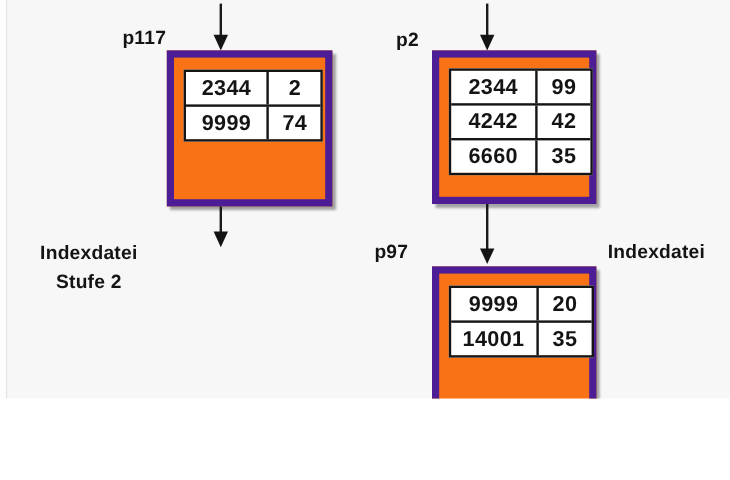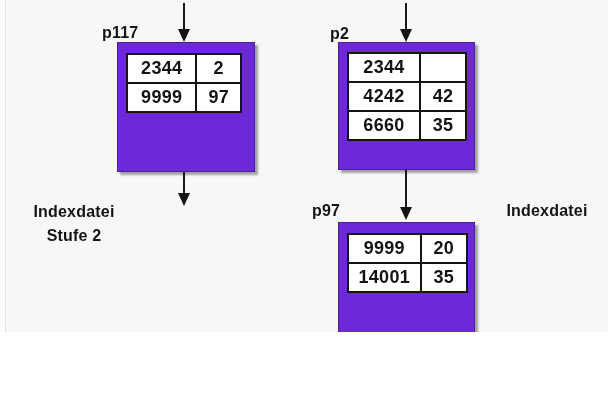--- a/index.html
+++ b/index.html
@@ -15,23 +15,24 @@
   .page-strip {
     position: absolute;
     left: 0; top: 0;
     width: 5px; height: 400px;
     background: #fdfdfd;
     border-right: 1px solid #e3e3e3;
   }
   .node-box {
     position: absolute;
     box-sizing: border-box;
-    background: #6d28d9;
-    border: 1px solid #4c1d95;
+    background: #f97316;
+    border: 6px solid #4c1d95;
     box-shadow: 3px 3px 2px rgba(0,0,0,0.35);
+    margin-left: 22px;
   }
   .node-label {
     position: absolute;
     font-size: 16px;
     font-weight: bold;
     letter-spacing: 0.2px;
     white-space: nowrap;
   }
   .idx-table {
     position: absolute;
@@ -95,21 +96,21 @@
   <div class="node-label" style="left:102px; top:24px;">p117</div>
 
   <div class="node-box" style="left:117px; top:42px; width:138px; height:130px;">
     <div class="idx-table" style="left:8px; top:10px; width:116px;">
       <div class="idx-row">
         <div class="idx-cell key">2344</div>
         <div class="idx-cell ptr">2</div>
       </div>
       <div class="idx-row">
         <div class="idx-cell key">9999</div>
-        <div class="idx-cell ptr">97</div>
+        <div class="idx-cell ptr">74</div>
       </div>
     </div>
   </div>
 
   <div class="arrow" style="left:178px; top:172px; height:35px;">
     <div class="shaft" style="height:22px;"></div>
     <div class="head" style="top:21px;"></div>
   </div>
 
   <div class="caption" style="left:16px; top:200px;">
@@ -121,20 +122,21 @@
     <div class="shaft" style="height:27px;"></div>
     <div class="head" style="top:26px;"></div>
   </div>
 
   <div class="node-label" style="left:330px; top:25px;">p2</div>
 
   <div class="node-box" style="left:338px; top:42px; width:137px; height:128px;">
     <div class="idx-table" style="left:8px; top:9px; width:120px;">
       <div class="idx-row">
         <div class="idx-cell key">2344</div>
+        <div class="idx-cell ptr">99</div>
       </div>
       <div class="idx-row">
         <div class="idx-cell key">4242</div>
         <div class="idx-cell ptr">42</div>
       </div>
       <div class="idx-row">
         <div class="idx-cell key">6660</div>
         <div class="idx-cell ptr">35</div>
       </div>
     </div>

